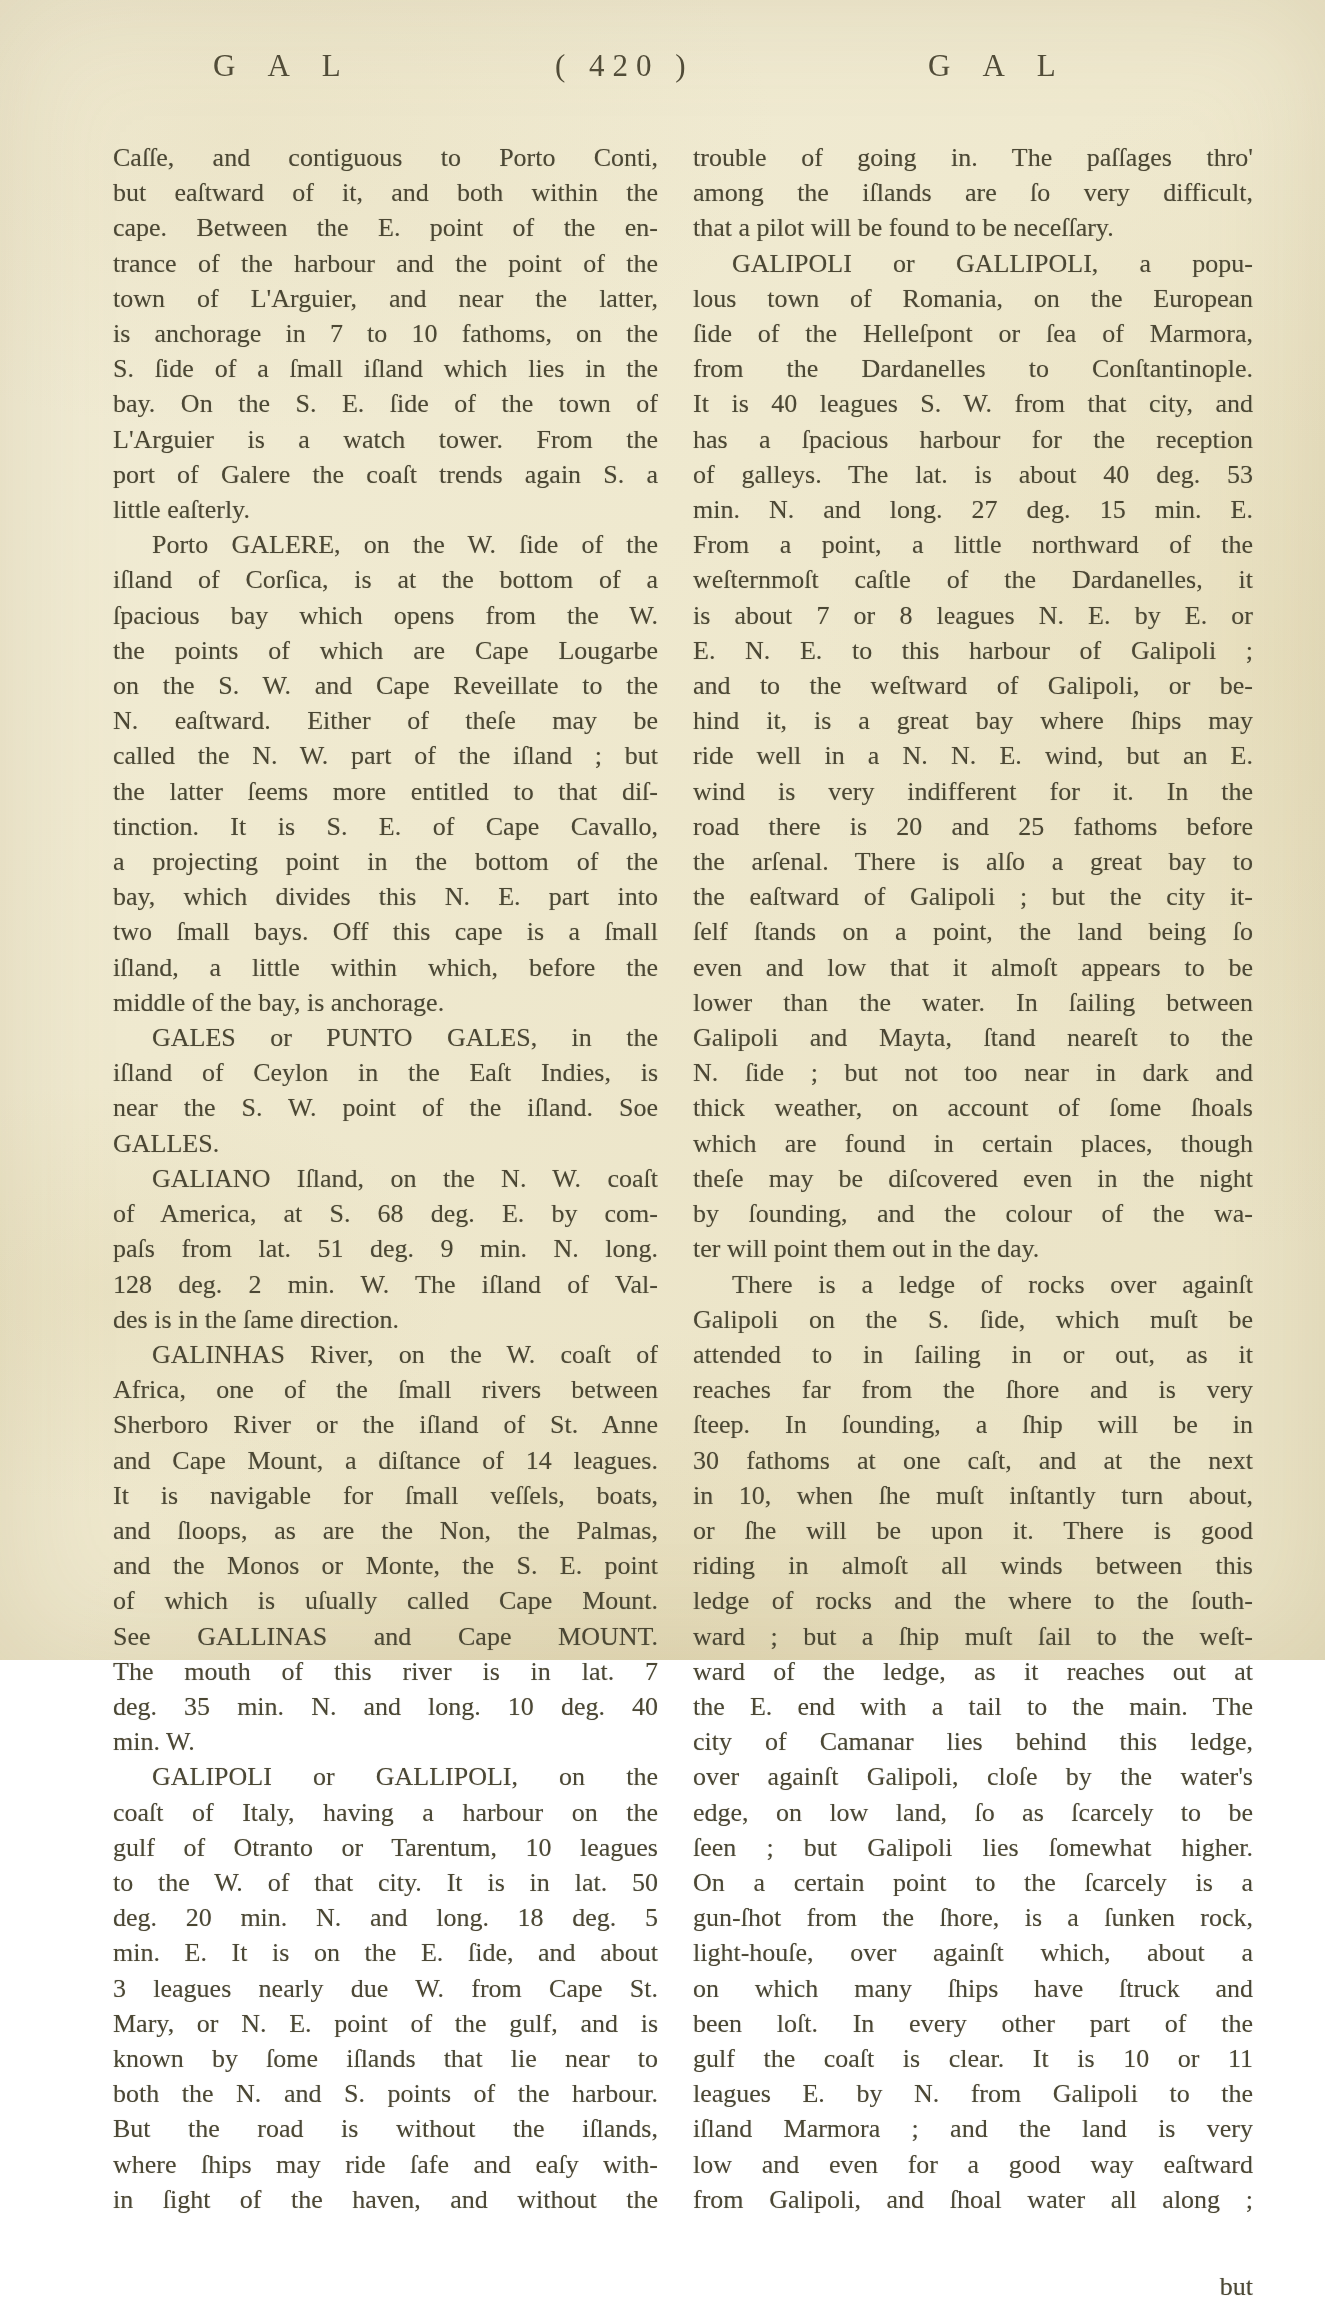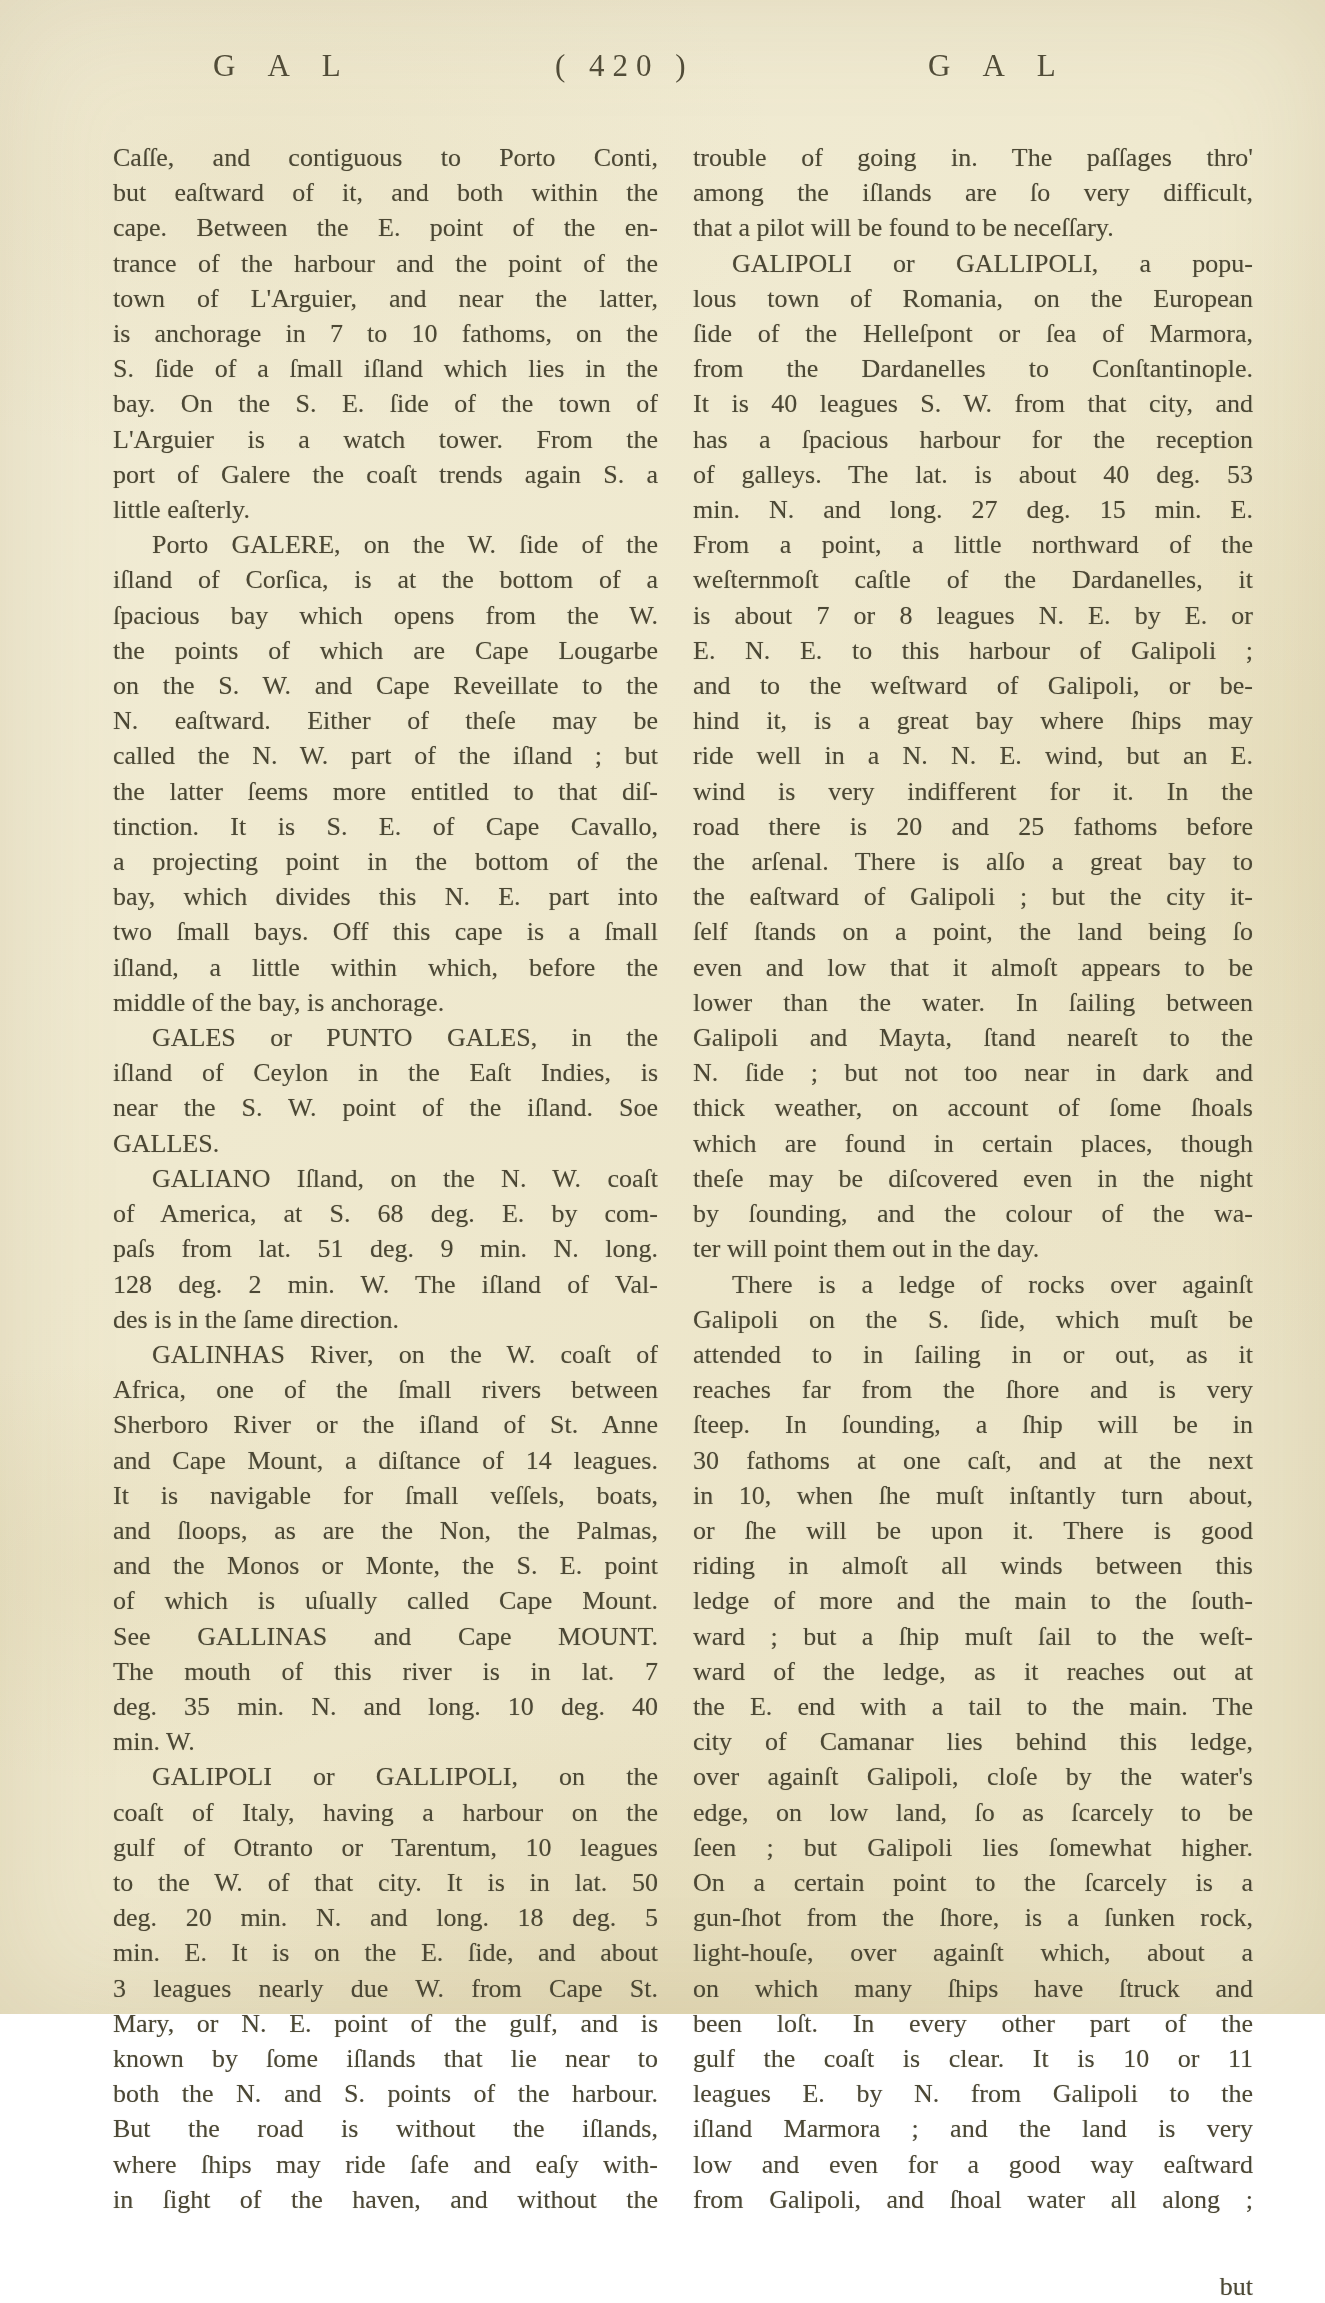--- a/index.html
+++ b/index.html
@@ -2,21 +2,21 @@
 <html><head>
 <meta charset="utf-8">
 <style>
   html,body{margin:0;padding:0;}
   body{
     width:1325px;height:2303px;
     font-family:"Liberation Serif","DejaVu Serif",serif;
     overflow:hidden;
   }
   .page{
-    position:relative;width:1325px;height:2014px;
+    position:relative;width:1325px;height:1660px;
     background:
       radial-gradient(ellipse 900px 500px at 18% 8%, rgba(214,199,150,0.18), rgba(0,0,0,0) 60%),
       radial-gradient(ellipse 700px 900px at 96% 40%, rgba(216,202,152,0.22), rgba(0,0,0,0) 65%),
       radial-gradient(ellipse 1000px 600px at 50% 102%, rgba(205,189,138,0.28), rgba(0,0,0,0) 60%),
       radial-gradient(ellipse 500px 300px at 8% 78%, rgba(210,196,146,0.18), rgba(0,0,0,0) 70%),
       linear-gradient(135deg,#f1ecd6 0%,#efe9cf 40%,#ece5c9 70%,#e9e2c4 100%);
     box-shadow:inset 0 0 120px rgba(150,130,80,0.18);
     color:#4b4734;
   }
   .header{
@@ -151,21 +151,21 @@
         <div class="line end">ter will point them out in the day.</div>
         <div class="line indent">There is a ledge of rocks over againſt</div>
         <div class="line">Galipoli on the S. ſide, which muſt be</div>
         <div class="line">attended to in ſailing in or out, as it</div>
         <div class="line">reaches far from the ſhore and is very</div>
         <div class="line">ſteep.  In ſounding, a ſhip will be in</div>
         <div class="line">30 fathoms at one caſt, and at the next</div>
         <div class="line">in 10, when ſhe muſt inſtantly turn about,</div>
         <div class="line">or ſhe will be upon it.  There is good</div>
         <div class="line">riding in almoſt all winds between this</div>
-        <div class="line">ledge of more and the main to the ſouth-</div>
+        <div class="line">ledge of rocks and the where to the ſouth-</div>
         <div class="line">ward ; but a ſhip muſt ſail to the weſt-</div>
         <div class="line">ward of the ledge, as it reaches out at</div>
         <div class="line">the E. end with a tail to the main.  The</div>
         <div class="line">city of Camanar lies behind this ledge,</div>
         <div class="line">over againſt Galipoli, cloſe by the water's</div>
         <div class="line">edge, on low land, ſo as ſcarcely to be</div>
         <div class="line">ſeen ; but Galipoli lies ſomewhat higher.</div>
         <div class="line">On a certain point to the ſcarcely is a</div>
         <div class="line">gun-ſhot from the ſhore, is a ſunken rock,</div>
         <div class="line">light-houſe, over againſt which, about a</div>

